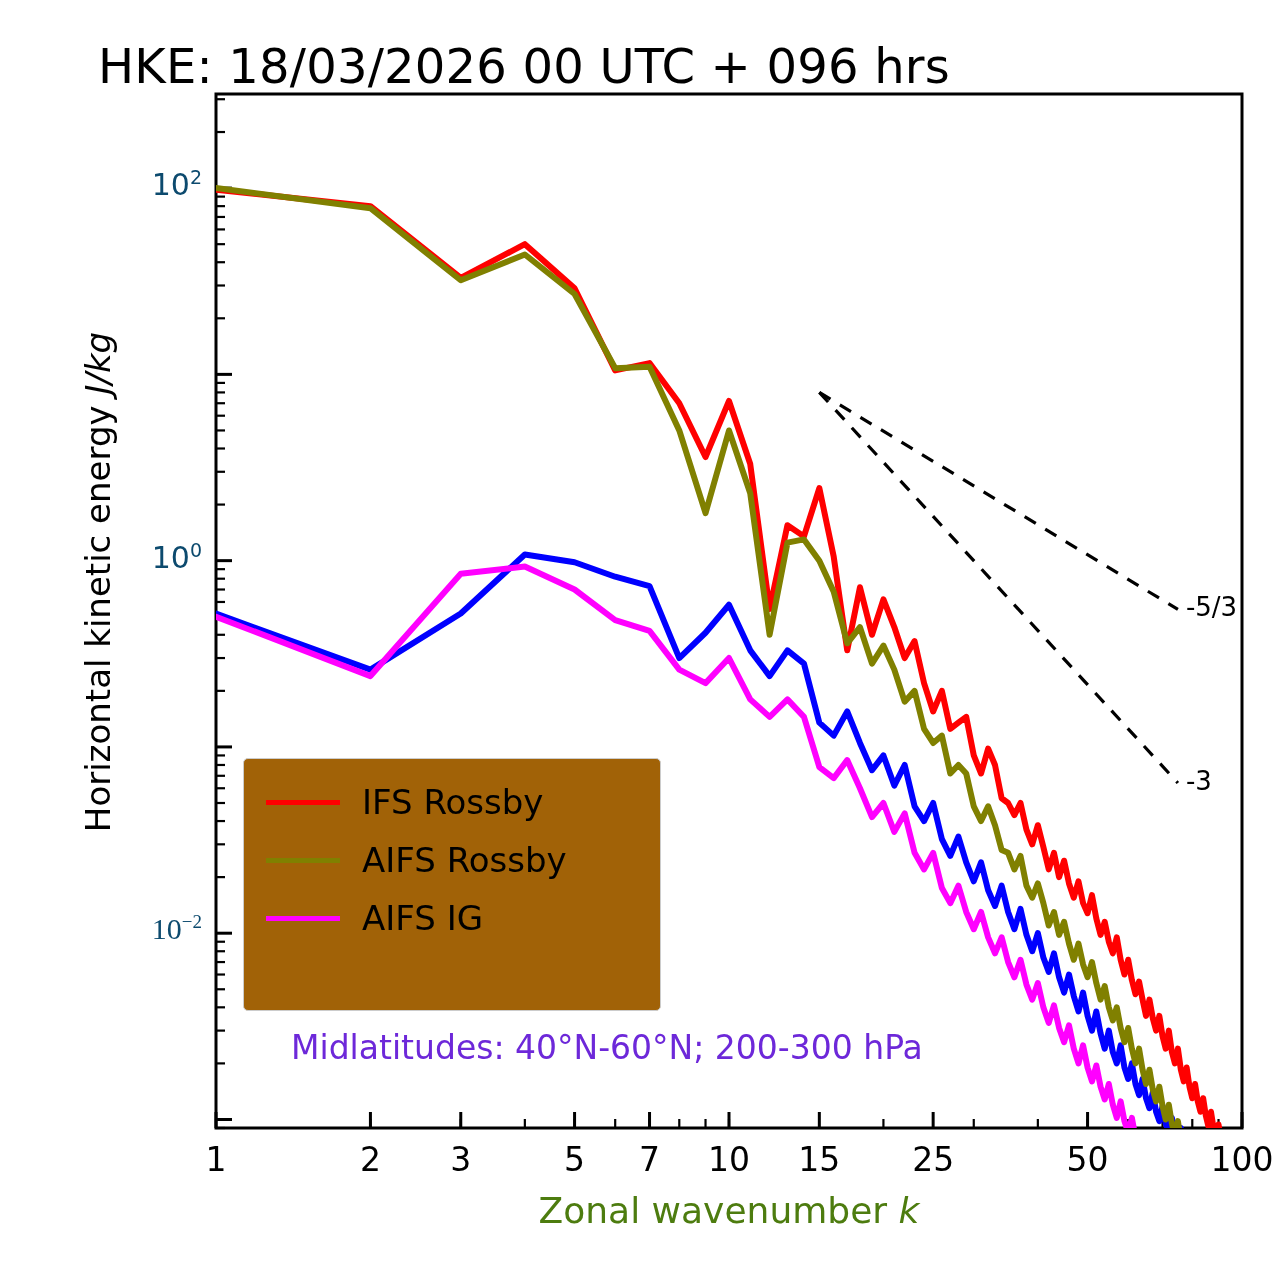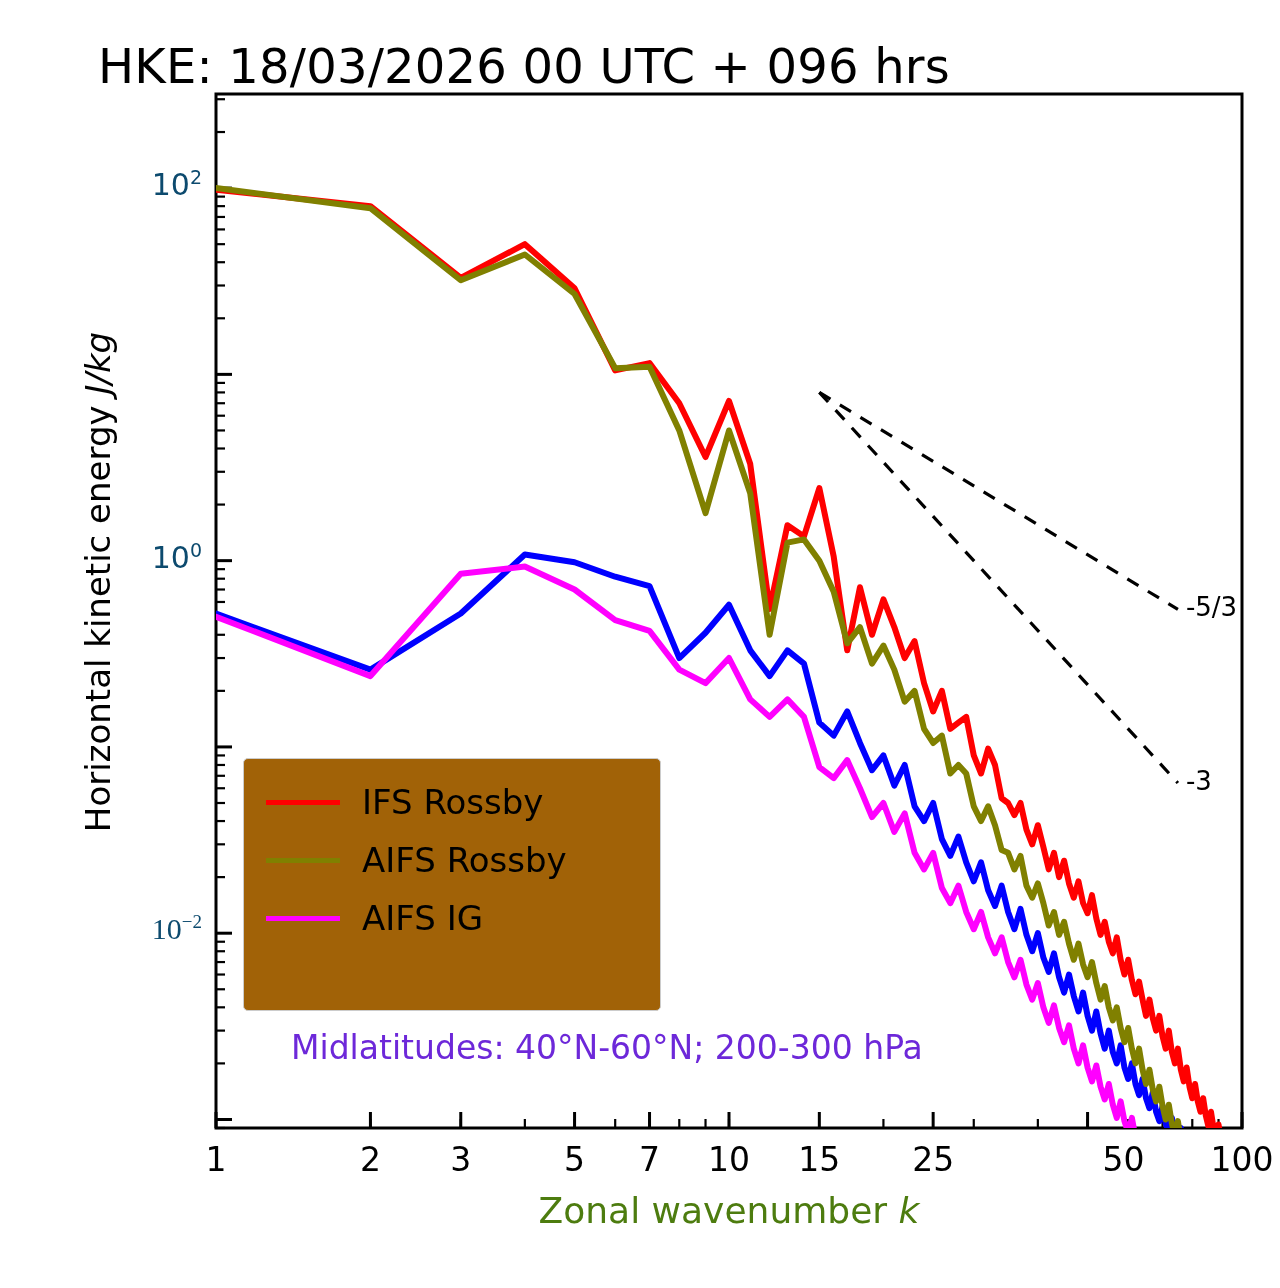--- a/index.html
+++ b/index.html
@@ -172,21 +172,21 @@
     </div>
   <div id="xtick-holder">
       <div class="xtick-label" style="left: 216px; top: 1140px;">1</div>
       <div class="xtick-label" style="left: 370.428px; top: 1140px;">2</div>
       <div class="xtick-label" style="left: 460.763px; top: 1140px;">3</div>
       <div class="xtick-label" style="left: 574.572px; top: 1140px;">5</div>
       <div class="xtick-label" style="left: 649.535px; top: 1140px;">7</div>
       <div class="xtick-label" style="left: 729px; top: 1140px;">10</div>
       <div class="xtick-label" style="left: 819.335px; top: 1140px;">15</div>
       <div class="xtick-label" style="left: 933.143px; top: 1140px;">25</div>
-      <div class="xtick-label" style="left: 1087.57px; top: 1140px; margin-left: 36px;">50</div>
+      <div class="xtick-label" style="left: 1087.57px; top: 1140px;">50</div>
       <div class="xtick-label" style="left: 1242px; top: 1140px;">100</div>
     </div>
   <div id="slope-holder">
       <div class="slope-label" style="left: 1185.91px; top: 592.431px;">-5/3</div>
       <div class="slope-label" style="left: 1185.91px; top: 766.029px;">-3</div>
     </div>
 
   <div id="legend">
     <div class="legend-row">
       <span class="legend-swatch" style="border-top-color: rgb(255, 0, 0);"></span>

